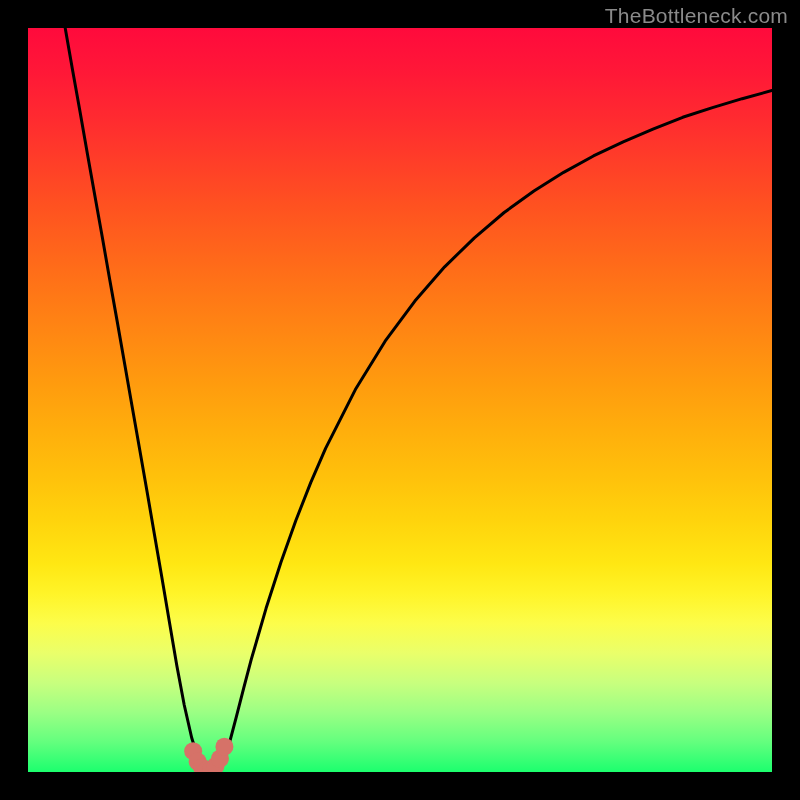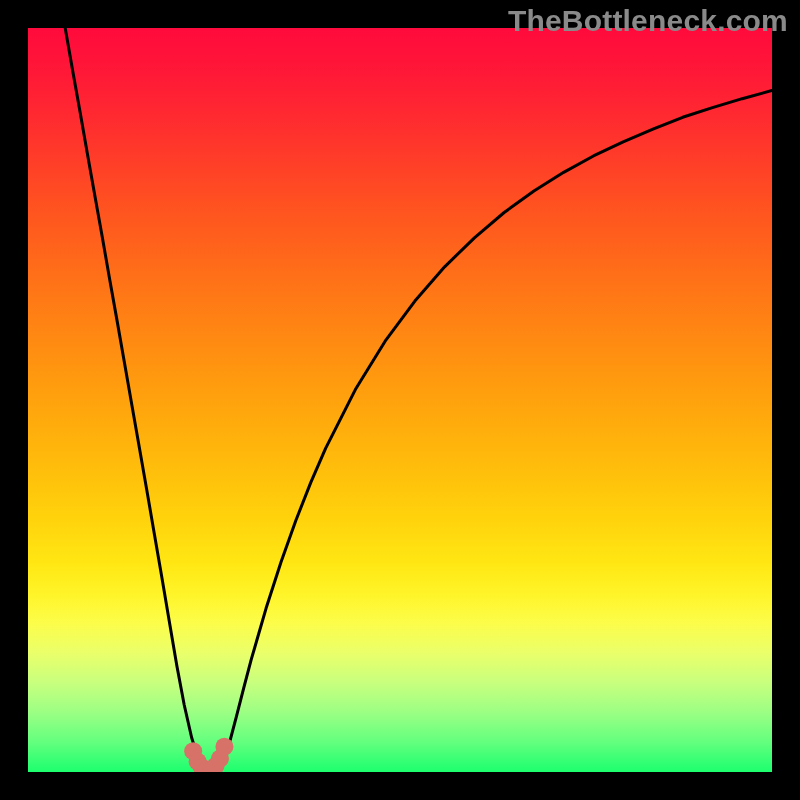--- a/index.html
+++ b/index.html
@@ -38,23 +38,23 @@
     left: 0;
     top: 0;
     width: 100%;
     height: 100%;
   }
   .watermark {
     position: absolute;
     top: 4px;
     right: 12px;
     font-family: Arial, Helvetica, sans-serif;
-    font-size: 30px;
+    font-size: 21px;
     color: #8a8a8a;
-    font-weight: 700;
+    font-weight: 400;
     letter-spacing: 0.2px;
   }
 </style>
 </head>
 <body>
 
 <div class="frame">
   <div class="plot">
     <svg class="gradient" viewBox="0 0 744 744" preserveAspectRatio="none">
       <defs>

